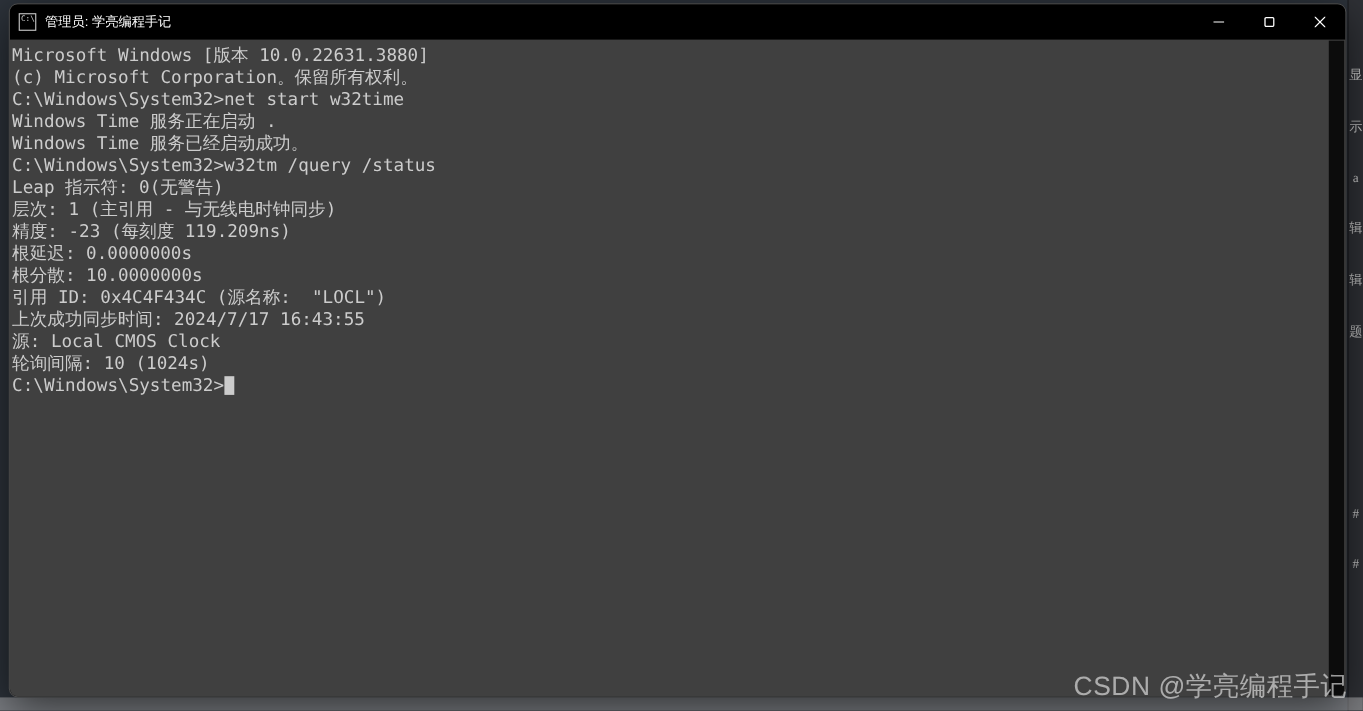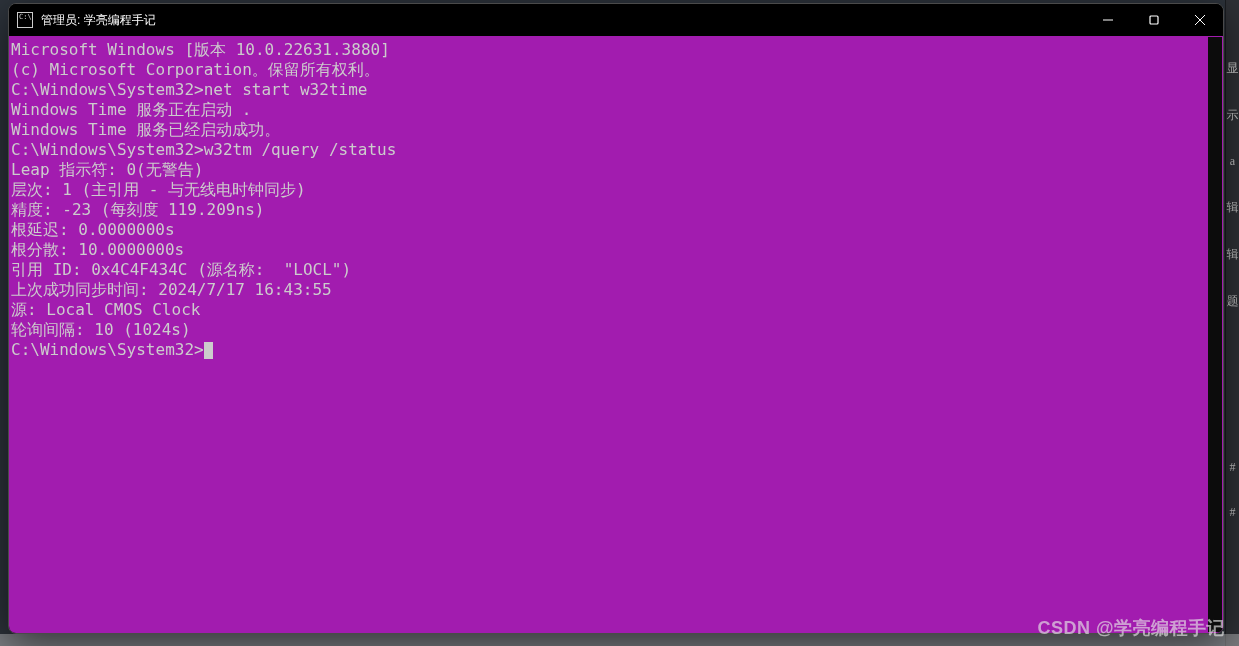--- a/index.html
+++ b/index.html
@@ -14,21 +14,21 @@
   }
   .right-strip {
     position: absolute; right: 0; top: 0; width: 14px; height: 646px;
     background: #2f3136; border-left: 1px solid #1b1d21;
     display: flex; flex-direction: column; align-items: center;
     color: #c8c8c8; font-size: 12px; padding-top: 60px; gap: 30px;
   }
   .right-strip span { writing-mode: horizontal-tb; font-family: "Microsoft YaHei"; }
   .watermark {
     position: absolute; right: 14px; bottom: 6px;
-    color: rgba(230,230,230,0.65); font-size: 18px; font-weight: 700;
+    color: rgba(230,230,230,0.65); font-size: 24px; font-weight: 400;
     letter-spacing: 0.5px; font-family: "Microsoft YaHei", sans-serif;
     pointer-events: none;
   }
   .taskbar-hint {
     position: absolute; left: 0; bottom: 0; width: 1239px; height: 12px;
     background: rgba(240,240,240,0.4);
   }
   .term-window {
     position: absolute; left: 8px; top: 3px; width: 1216px; height: 631px;
     background: #000; border: 1px solid #4a4a4a; border-radius: 8px;
@@ -48,21 +48,21 @@
   }
   .titlebar-spacer { flex: 1; }
   .win-controls { display: flex; height: 100%; }
   .win-btn {
     width: 46px; height: 32px; display: flex; align-items: center; justify-content: center;
     color: #fff; font-size: 10px; cursor: default;
   }
   .win-btn svg { width: 10px; height: 10px; stroke: #fff; stroke-width: 1; fill: none; }
   .win-btn.max svg rect { stroke-width:1.2; }
   .term-body {
-    flex: 1; background: #a21caf; color: #cccccc;
+    flex: 1; background: #404040; color: #cccccc;
     font-family: Consolas, "NSimSun", "SimSun", monospace;
     font-size: 16px; line-height: 20px; padding: 4px 0 0 0;
     white-space: pre; overflow: hidden;
   }
   .term-body .line { padding: 0 2px; }
   .prompt-cursor {
     display: inline-block; width: 9px; height: 17px; background: #cccccc;
     vertical-align: text-bottom; margin-left: 0px;
     animation: blink 1s step-start infinite;
   }

